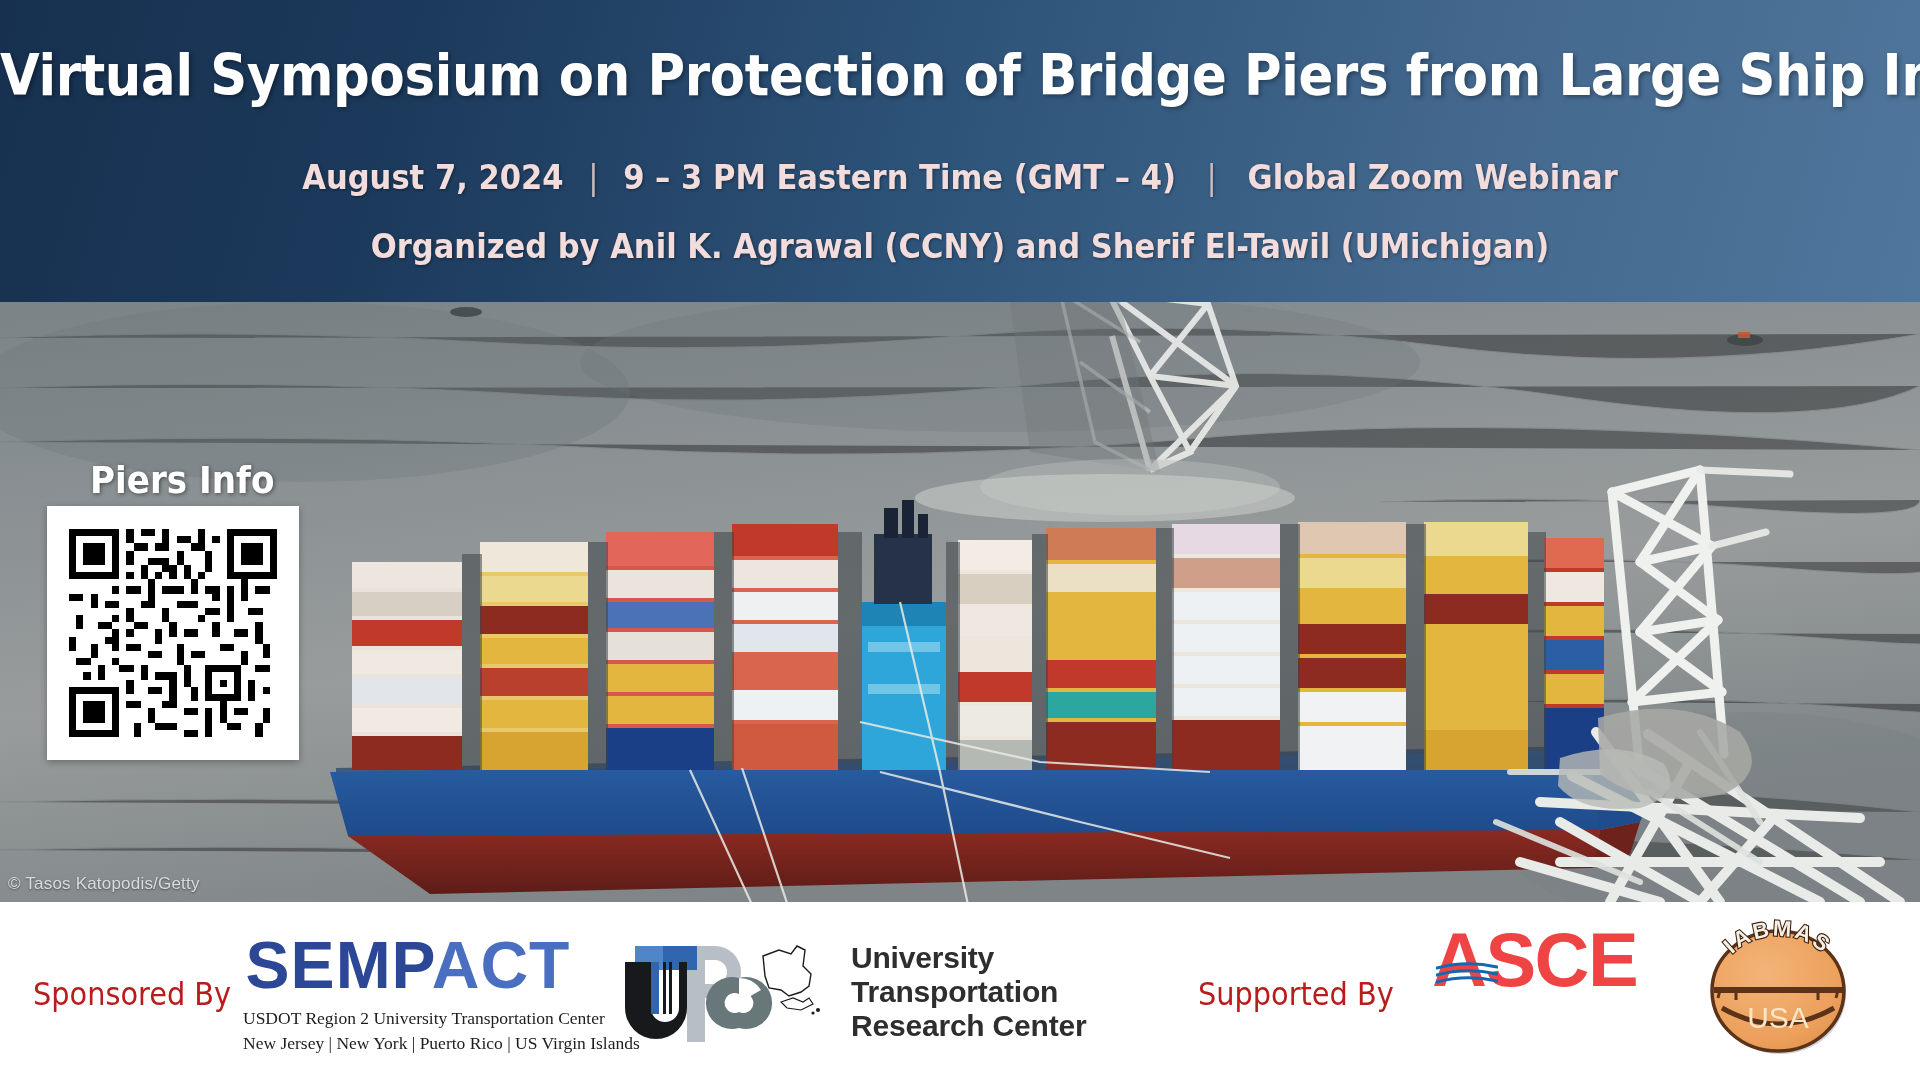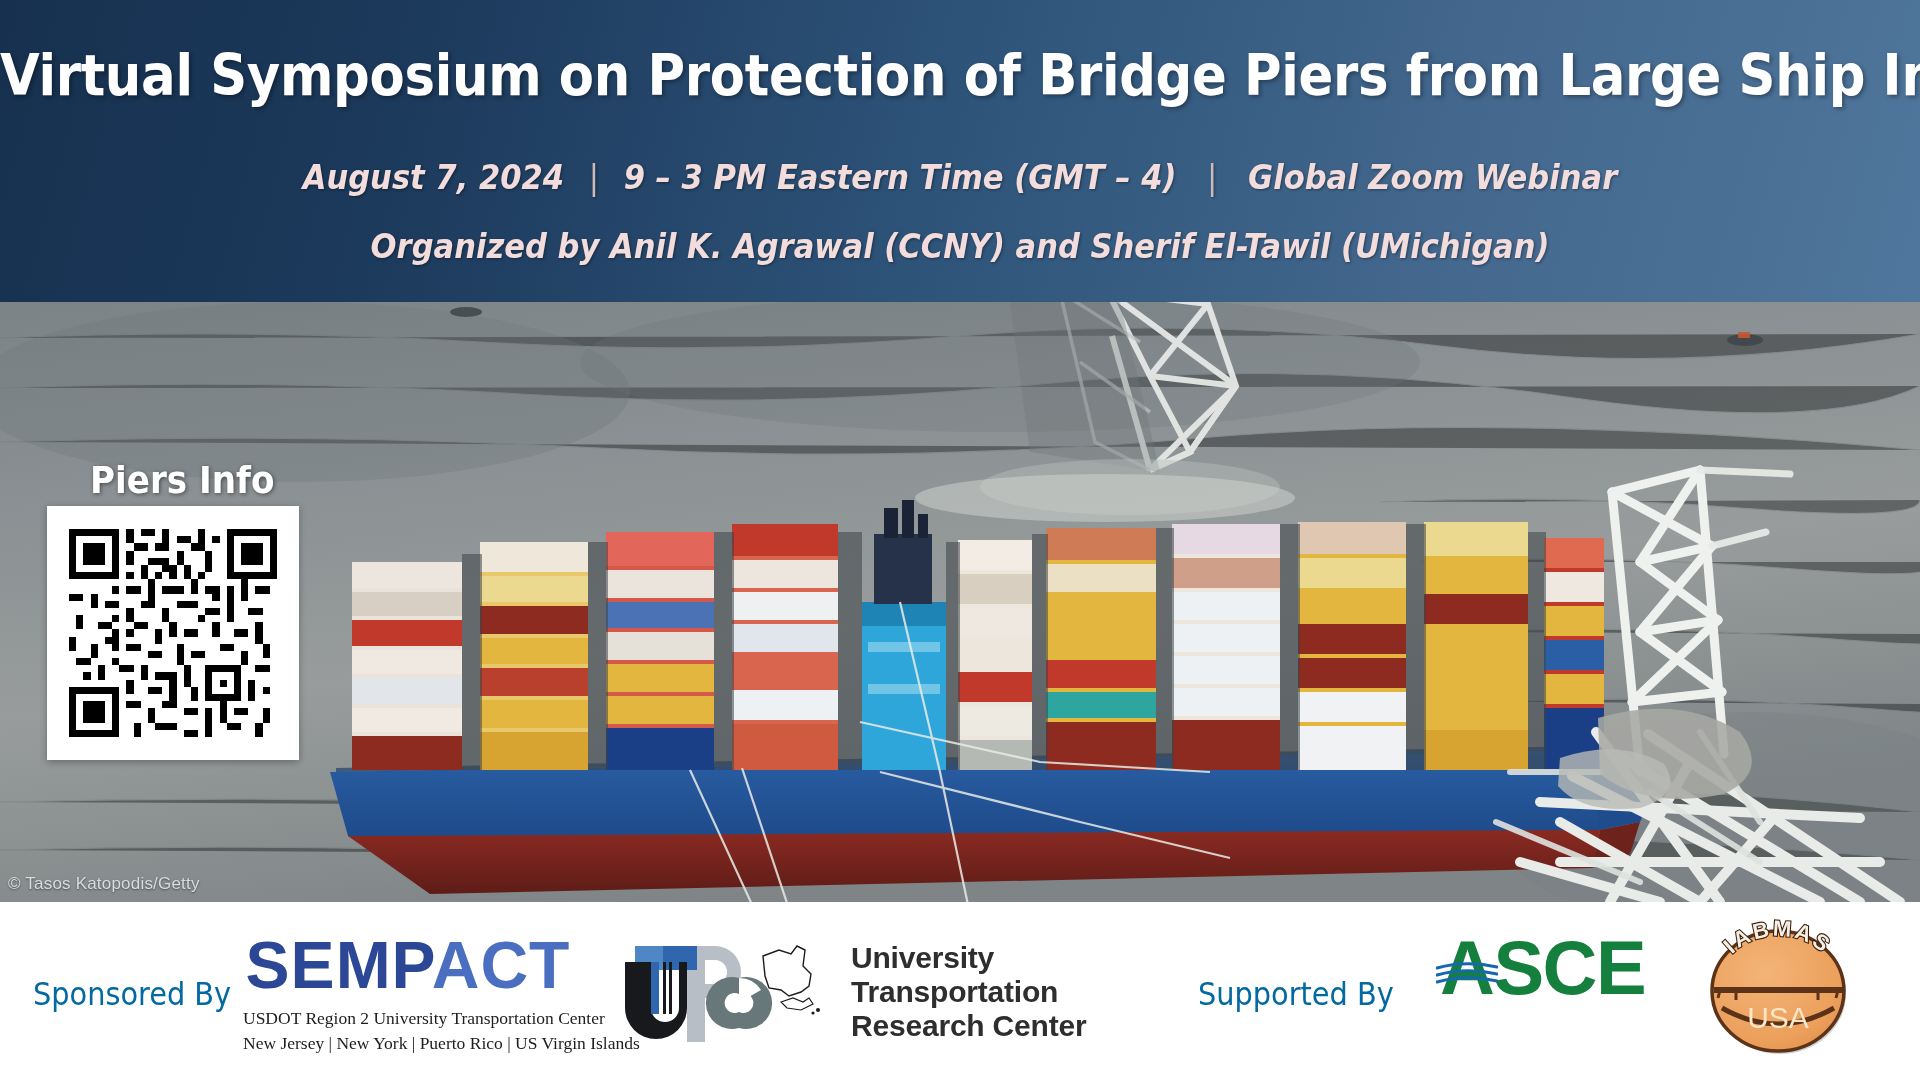--- a/index.html
+++ b/index.html
@@ -44,21 +44,20 @@
     position: absolute;
     left: 0;
     width: 1920px;
     text-align: center;
     color: #f3dcdc;
     font-size: 34px;
     font-weight: 600;
     font-family: "DejaVu Sans Condensed", "Liberation Sans Narrow", "Liberation Sans", sans-serif;
     text-shadow: 1px 1px 3px rgba(0,0,0,0.40);
     white-space: nowrap;
-    font-style: italic;
   }
   .header-sub.line1 { top: 157px; }
   .header-sub.line2 { top: 226px; }
   .sep {
     display: inline-block;
     padding: 0 14px;
     color: #cdb9bd;
     font-weight: 400;
   }
   .sep.wide { padding: 0 20px; }
@@ -113,21 +112,21 @@
   
   .sponsorbar {
     position: absolute;
     left: 0; top: 902px;
     width: 1920px;
     height: 178px;
     background: #ffffff;
   }
   .sp-label {
     position: absolute;
-    color: #0369a1;
+    color: #b91c1c;
     font-size: 32px;
     font-weight: 500;
     font-family: "DejaVu Sans Condensed", "Liberation Sans Narrow", "Liberation Sans", sans-serif;
     white-space: nowrap;
   }
   #sponsored-by-label { left: 33px; top: 73px; }
   #supported-by-label { left: 1198px; top: 73px; }
 
   
   .sempact {
@@ -181,28 +180,27 @@
   }
 
   
   .asce {
     position: absolute;
     left: 1432px; top: 20px;
     width: 240px; height: 140px;
   }
   .asce-word {
     position: absolute;
-    left: 8px; top: 0;
+    left: 0; top: 0;
     font-family: "Liberation Sans", sans-serif;
     font-weight: 700;
     font-size: 76px;
     letter-spacing: -1.5px;
-    color: #15803d;
+    color: #ef4444;
     line-height: 1;
-    margin-top: 8px;
   }
   .asce-sub {
     position: absolute;
     right: 6px; top: 82px;
     text-align: right;
     font-family: "Liberation Sans", sans-serif;
     font-size: 23px;
     letter-spacing: 0.6px;
     color: #1568b0;
     line-height: 1.17;

